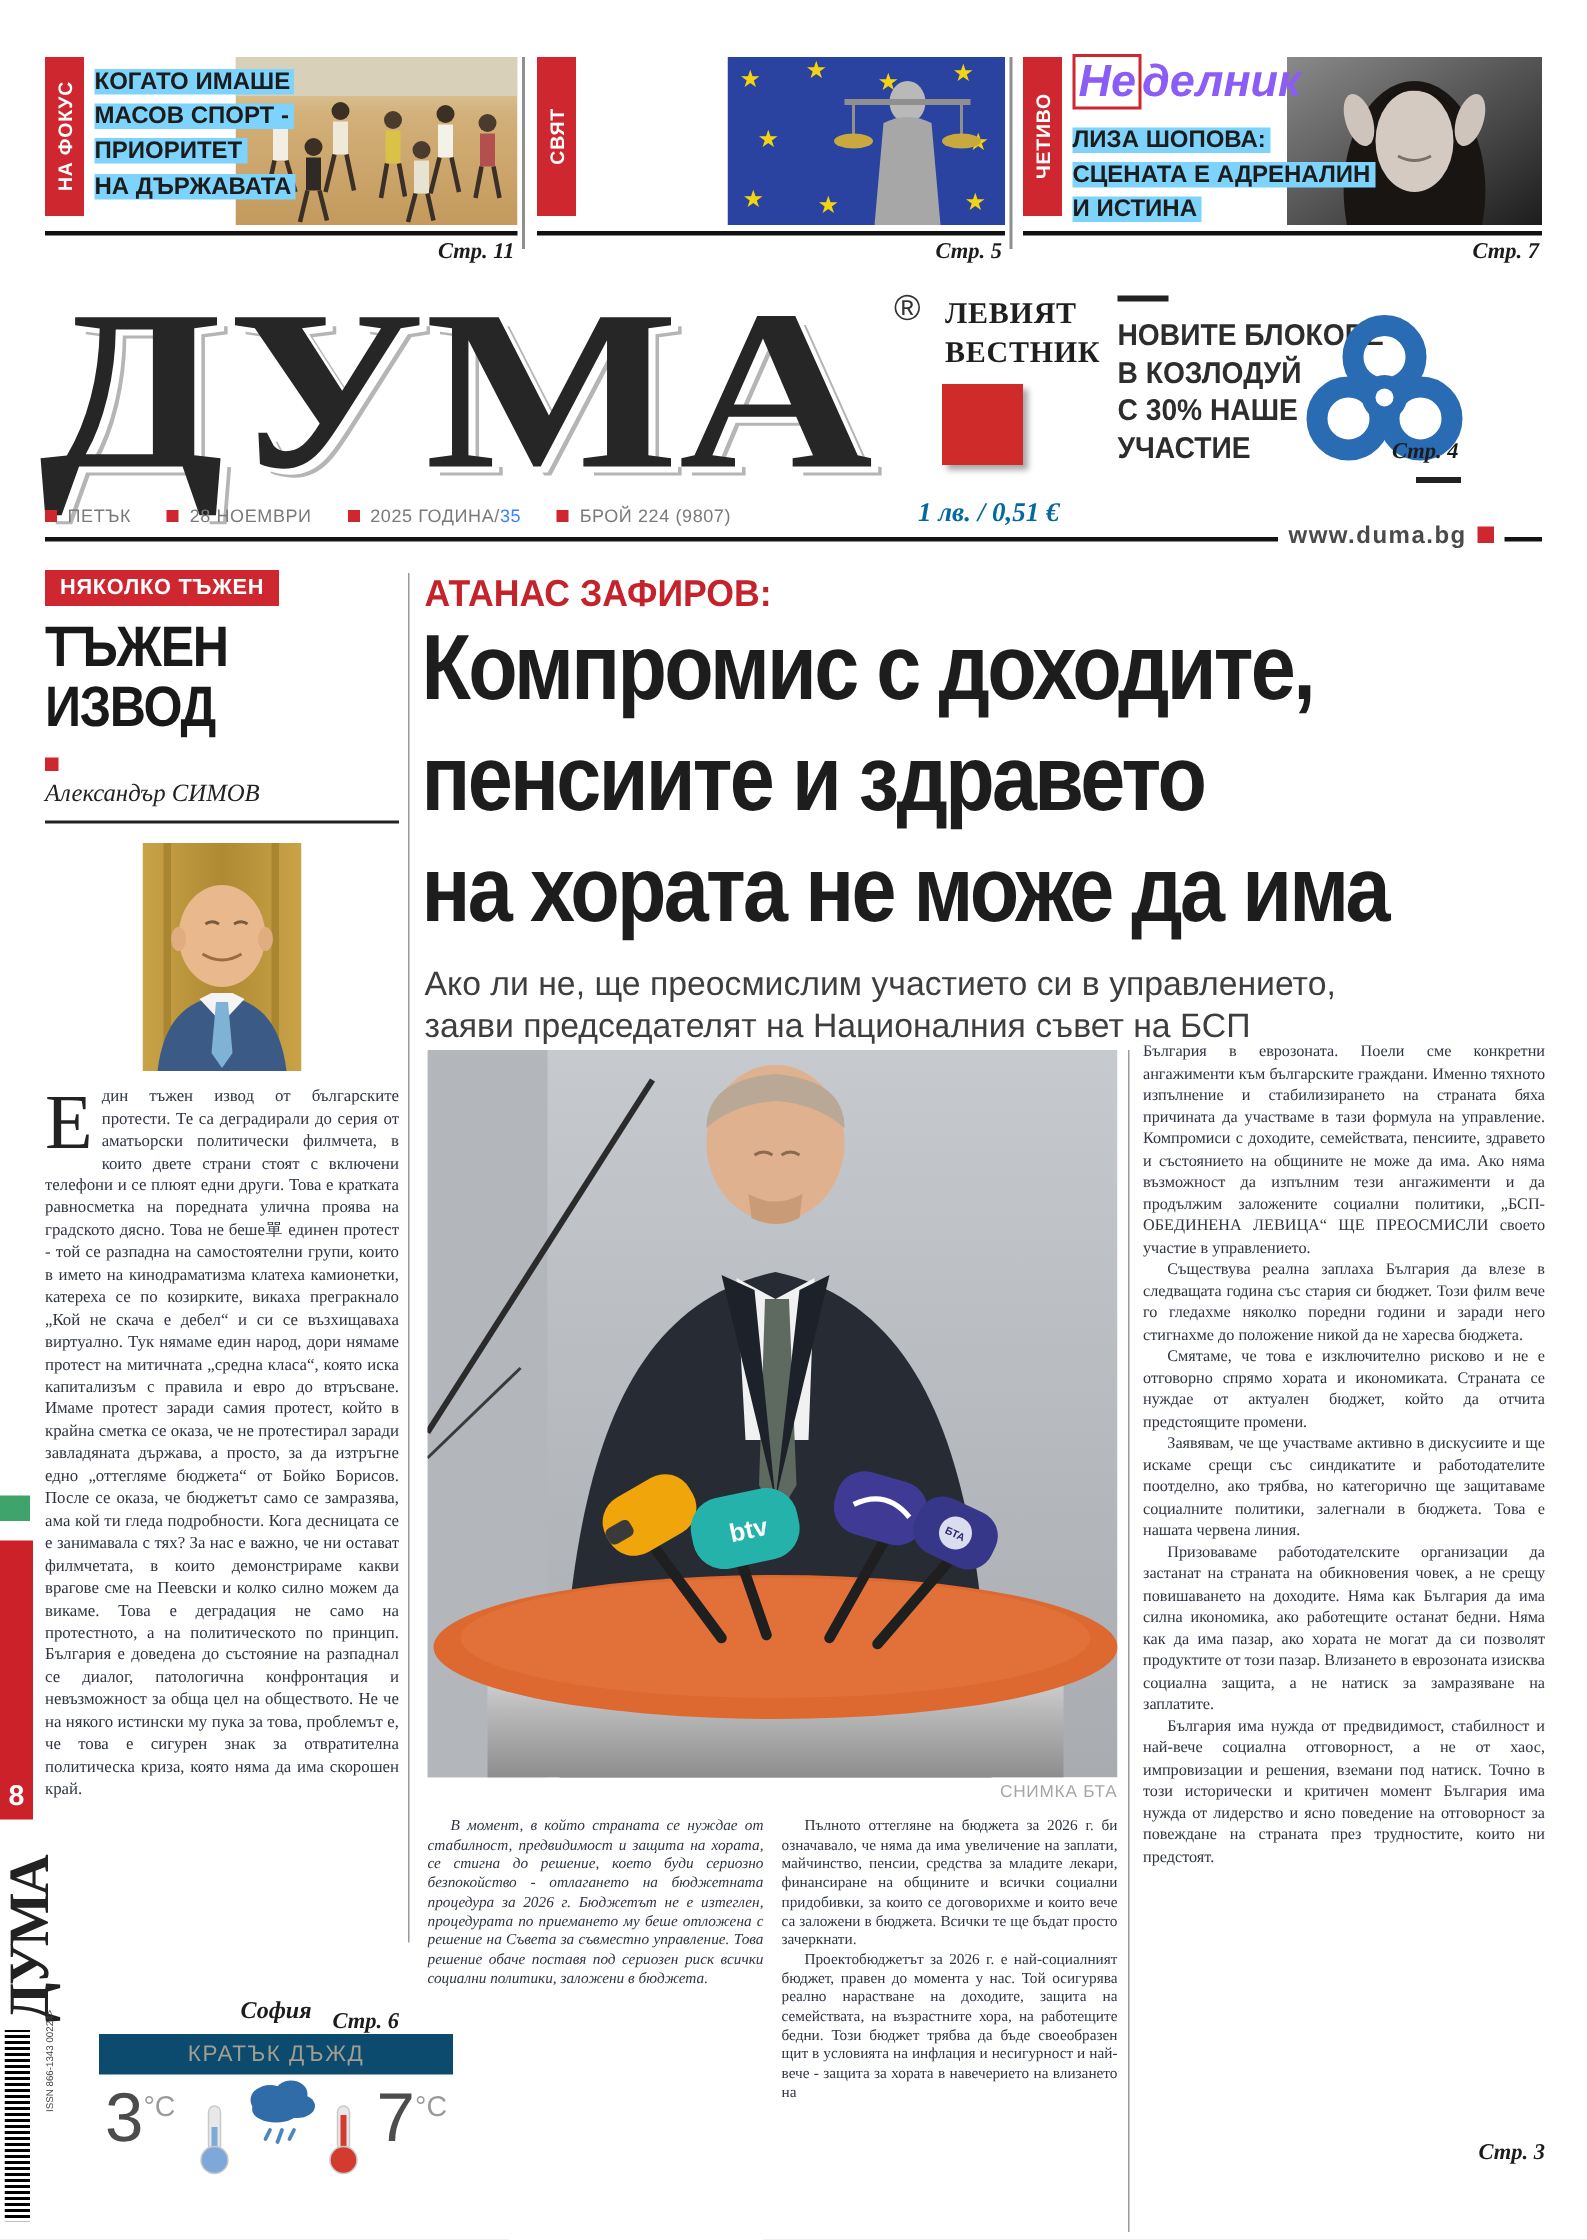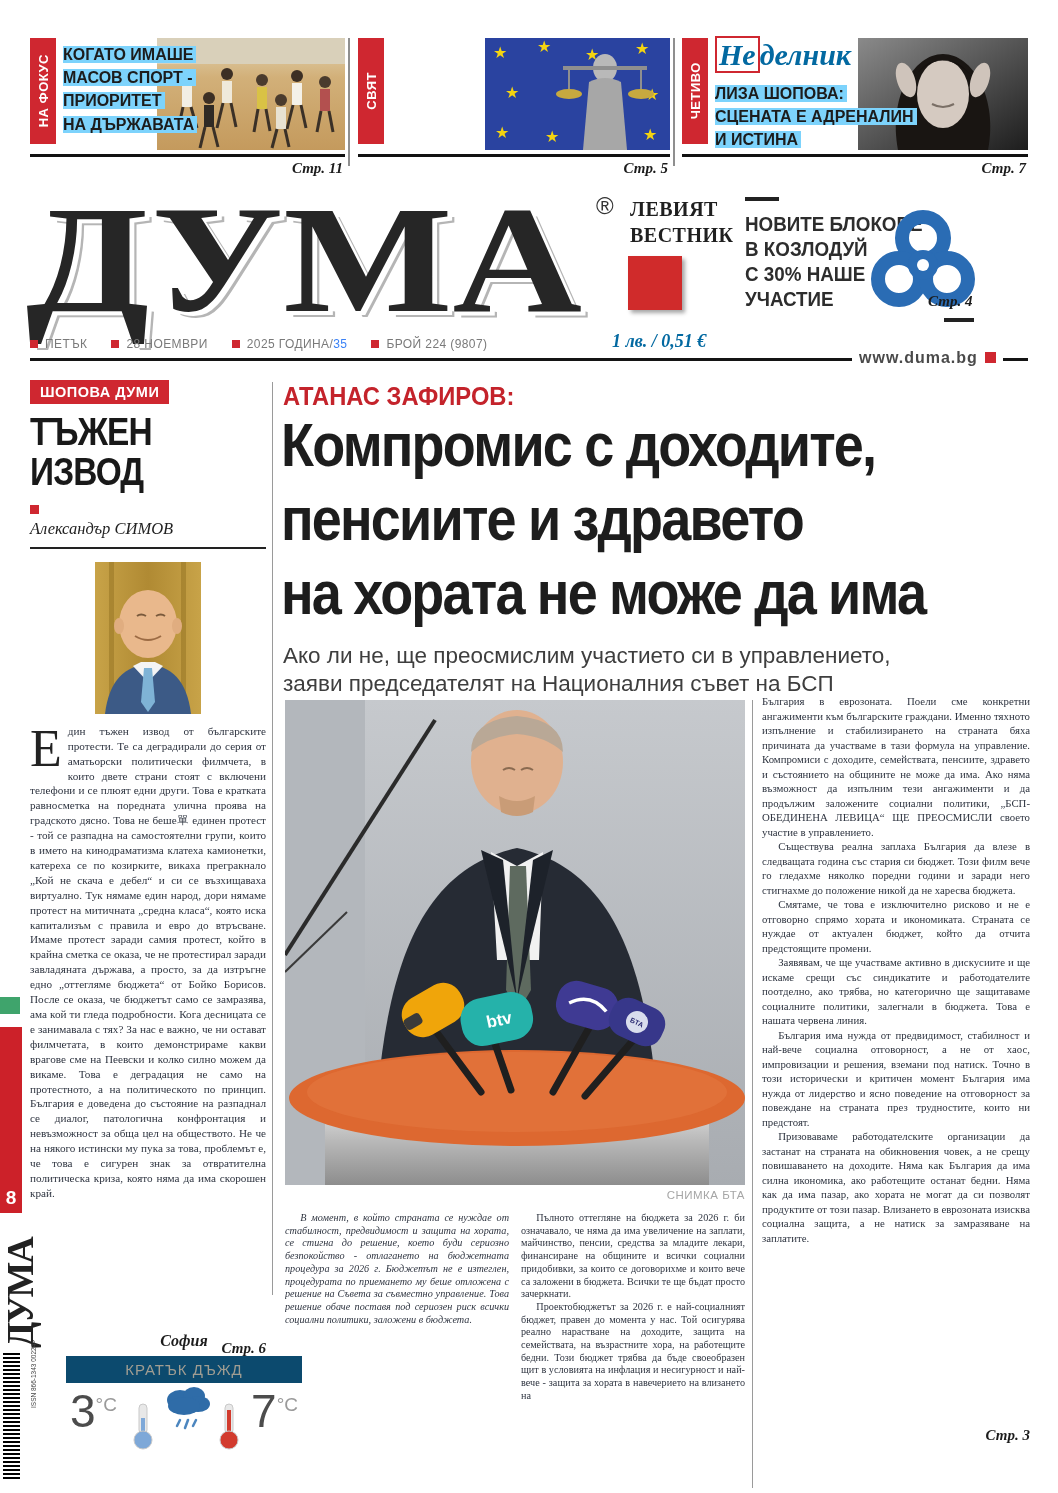--- a/index.html
+++ b/index.html
@@ -13,22 +13,22 @@
            display:flex;align-items:center;justify-content:center;}
   .t-label span{writing-mode:vertical-rl;transform:rotate(180deg);color:#fff;font-weight:bold;
                 font-size:13px;letter-spacing:.5px;}
   .t-photo{position:absolute;top:0;right:0;}
   .t-head{position:absolute;left:33px;top:5px;z-index:2;font-weight:bold;font-size:16px;line-height:1.45;}
   .t-head span{background:#7dd3fc;padding:0 3px 0 0;box-decoration-break:clone;-webkit-box-decoration-break:clone;}
   .t-rule{position:absolute;left:0;top:116px;width:100%;height:2.5px;background:#111;}
   .t-page{position:absolute;right:2px;top:122px;font-family:"Liberation Serif",serif;
           font-style:italic;font-weight:bold;font-size:15px;}
   .t-sep{position:absolute;top:38px;width:1.5px;height:128px;background:#8f8f8f;}
-  .brand-ned{position:absolute;left:33px;top:0px;z-index:2;font-family:Liberation Serif, serif;
-             font-style:italic;font-size:30px;font-weight:bold;color:#0369a1;}
+  .brand-ned{position:absolute;left:33px;top:0px;z-index:2;font-family:Liberation Sans, sans-serif;
+             font-style:italic;font-size:30px;font-weight:bold;color:#8b5cf6;}
   .brand-ned b{border:2px solid #cf2730;padding:0 2px;font-weight:bold;}
 
   
   .logo{position:absolute;left:26px;top:184px;font-family:"Liberation Serif",serif;font-weight:bold;
         font-size:152px;line-height:1;color:#262626;transform:scale(1.18,1);transform-origin:left top;
         text-shadow:4px 4px 0 #ffffff,6px 6px 0 #b5b5b5;}
   .logo-reg{position:absolute;left:596px;top:192px;font-size:24px;color:#333;}
   .tagline{position:absolute;left:630px;top:196px;font-family:"Liberation Serif",serif;font-size:20px;
            font-weight:600;line-height:1.3;letter-spacing:.5px;color:#1f1f1f;}
   .red-square{position:absolute;left:628px;top:256px;width:54px;height:54px;background:#d02b2b;
@@ -271,21 +271,21 @@
     <span class="dl-item">ПЕТЪК</span>
     <span class="dl-item">28 НОЕМВРИ</span>
     <span class="dl-item"><span>2025 ГОДИНА/</span><span class="dl-red">35</span></span>
     <span class="dl-item">БРОЙ 224 (9807)</span>
   </div>
   <div class="price">1 лв. / 0,51 €</div>
   <div class="main-rule"></div>
   <div class="website">www.duma.bg</div>
 
   <div class="op">
-    <span class="op-label">ШОПОВА ДУМИ</span>
+    <span class="op-label">НЯКОЛКО ТЪЖЕН</span>
     <div class="op-title">ТЪЖЕН ИЗВОД</div>
     <div class="op-bullet"></div>
     <div class="op-author">Александър СИМОВ</div>
     <div class="op-hr"></div>
     <svg class="op-photo" width="106" height="152" viewBox="0 0 106 152">
       <defs>
           <linearGradient id="wood" x1="0" y1="0" x2="1" y2="0">
         <stop offset="0" stop-color="#c8a348"></stop>
             <stop offset=".5" stop-color="#b08a33"></stop>
             <stop offset="1" stop-color="#c8a348"></stop>
@@ -410,22 +410,22 @@
   </div>
   <div class="bcol col2">
     <p class="bp">Пълното оттегляне на бюджета за 2026 г. би означавало, че няма да има увеличение на заплати, майчинство, пенсии, средства за младите лекари, финансиране на общините и всички социални придобивки, за които се договорихме и които вече са заложени в бюджета. Всички те ще бъдат просто зачеркнати.</p>
     <p class="bp">Проектобюджетът за 2026 г. е най-социалният бюджет, правен до момента у нас. Той осигурява реално нарастване на доходите, защита на семействата, на възрастните хора, на работещите бедни. Този бюджет трябва да бъде своеобразен щит в условията на инфлация и несигурност и най-вече - защита за хората в навечерието на влизането на</p>
   </div>
   <div class="bcol col3">
     <p class="bp ni">България в еврозоната. Поели сме конкретни ангажименти към българските граждани. Именно тяхното изпълнение и стабилизирането на страната бяха причината да участваме в тази формула на управление. Компромиси с доходите, семействата, пенсиите, здравето и състоянието на общините не може да има. Ако няма възможност да изпълним тези ангажименти и да продължим заложените социални политики, „БСП-ОБЕДИНЕНА ЛЕВИЦА“ ЩЕ ПРЕОСМИСЛИ своето участие в управлението.</p>
     <p class="bp">Съществува реална заплаха България да влезе в следващата година със стария си бюджет. Този филм вече го гледахме няколко поредни години и заради него стигнахме до положение никой да не харесва бюджета.</p>
     <p class="bp">Смятаме, че това е изключително рисково и не е отговорно спрямо хората и икономиката. Страната се нуждае от актуален бюджет, който да отчита предстоящите промени.</p>
     <p class="bp">Заявявам, че ще участваме активно в дискусиите и ще искаме срещи със синдикатите и работодателите поотделно, ако трябва, но категорично ще защитаваме социалните политики, залегнали в бюджета. Това е нашата червена линия.</p>
+    <p class="bp">Призоваваме работодателските организации да застанат на страната на обикновения човек, а не срещу повишаването на доходите. Няма как България да има силна икономика, ако работещите останат бедни. Няма как да има пазар, ако хората не могат да си позволят продуктите от този пазар. Влизането в еврозоната изисква социална защита, а не натиск за замразяване на заплатите.</p>
     <p class="bp">България има нужда от предвидимост, стабилност и най-вече социална отговорност, а не от хаос, импровизации и решения, вземани под натиск. Точно в този исторически и критичен момент България има нужда от лидерство и ясно поведение на отговорност за повеждане на страната през трудностите, които ни предстоят.</p>
-    <p class="bp">Призоваваме работодателските организации да застанат на страната на обикновения човек, а не срещу повишаването на доходите. Няма как България да има силна икономика, ако работещите останат бедни. Няма как да има пазар, ако хората не могат да си позволят продуктите от този пазар. Влизането в еврозоната изисква социална защита, а не натиск за замразяване на заплатите.</p>
   </div>
   <div class="col3-page">Стр. 3</div>
 
   <div class="edge-green"></div>
   <div class="edge-red">
       <span>8</span>
     </div>
   <div class="edge-spine">ДУМА</div>
   <div class="edge-barcode"></div>
   <div class="edge-issn">ISSN 866-1343  00224&gt;</div>

